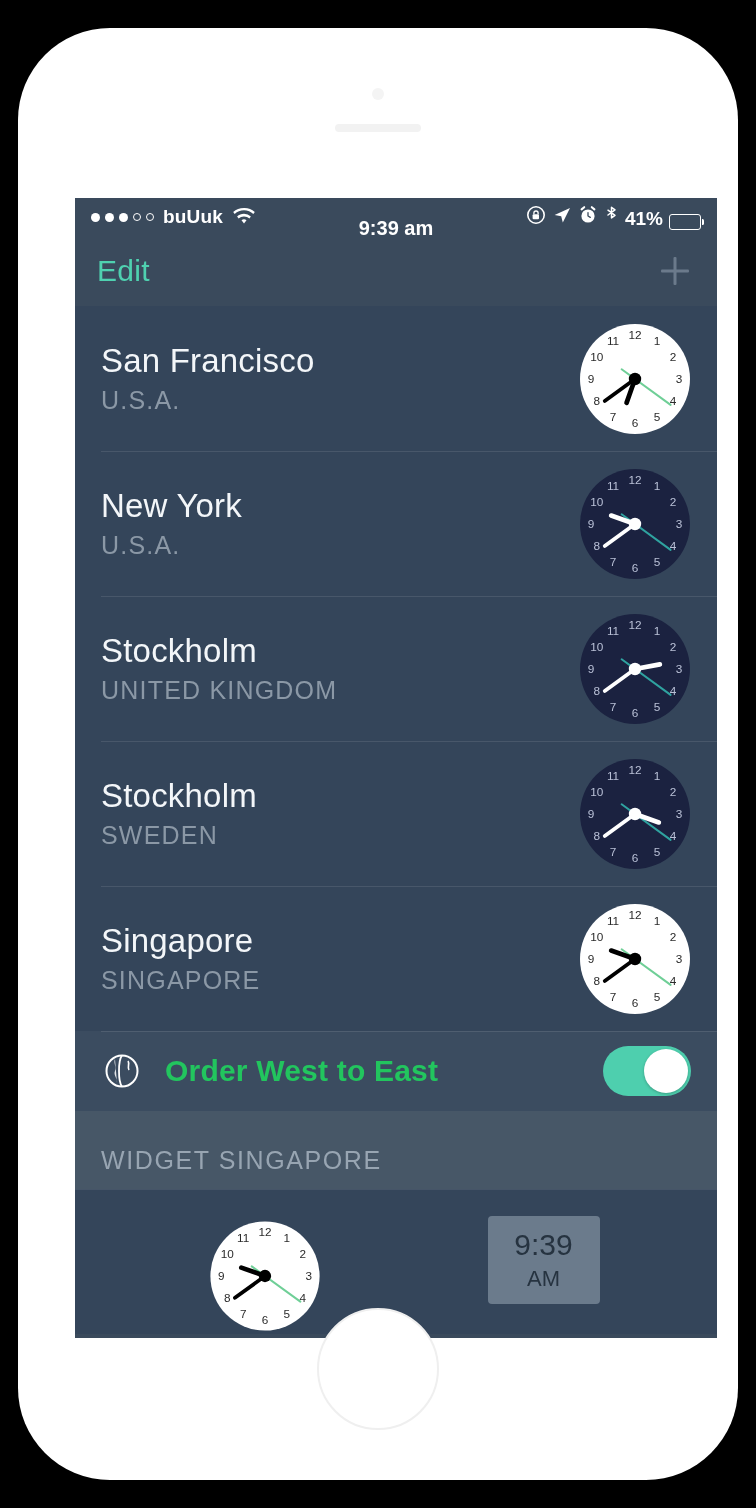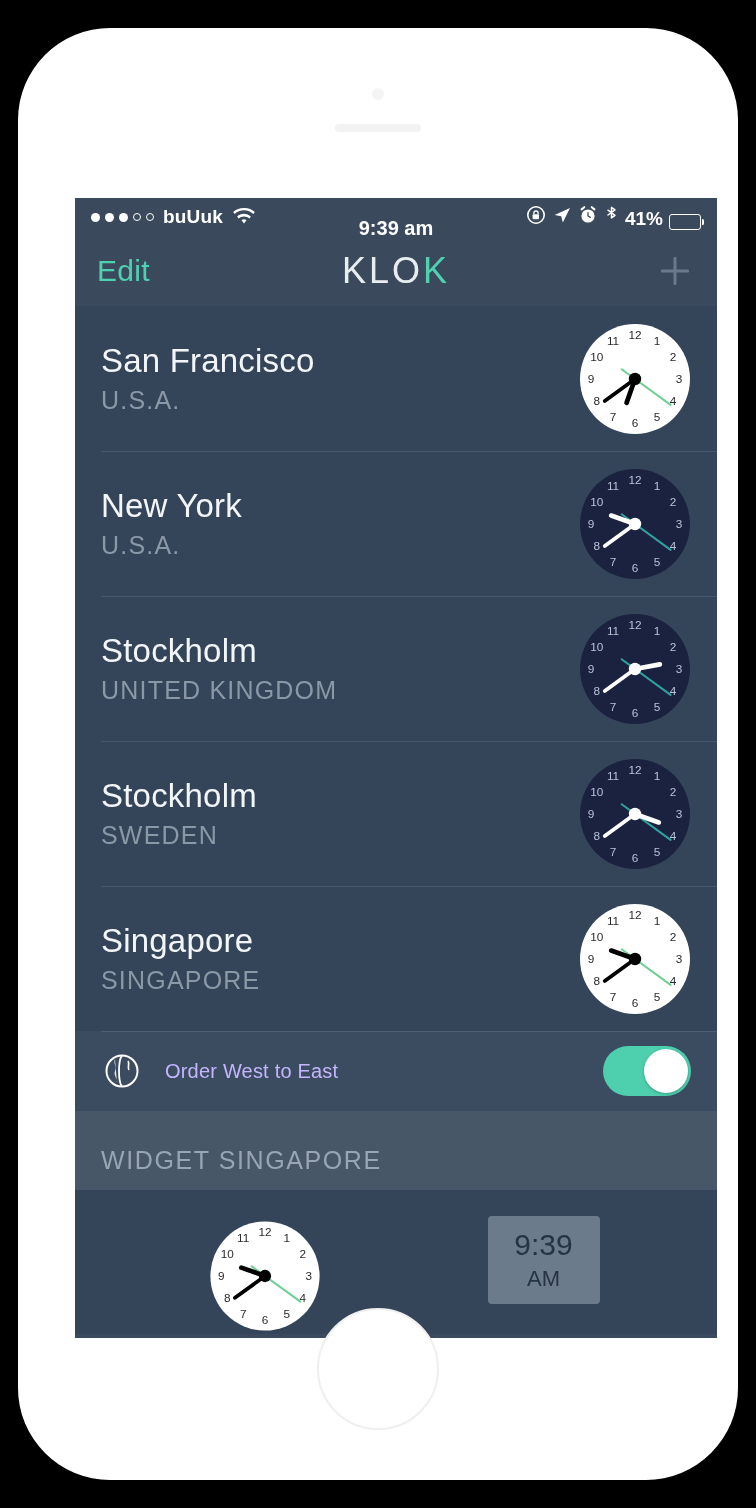--- a/index.html
+++ b/index.html
@@ -99,21 +99,21 @@
   
   .toggle-row{
     height:80px;display:flex;align-items:center;padding:0 26px;
     background:#3b4c60;position:relative;box-sizing:border-box;
   }
   .toggle-row::before{
     content:"";position:absolute;left:26px;right:0;top:0;height:1px;
     background:rgba(255,255,255,.10);
   }
   .globe{width:42px;height:42px;flex:none;margin-right:22px;}
-  .toggle-label{color:#c4b5fd;font-size:20px;font-weight:400;flex:1;letter-spacing:.2px;}
+  .toggle-label{color:#22c55e;font-size:30px;font-weight:700;flex:1;letter-spacing:.2px;}
   .switch{
     width:88px;height:50px;border-radius:25px;background:#4ecfae;
     position:relative;flex:none;
   }
   .switch .knob{
     position:absolute;top:3px;right:3px;width:44px;height:44px;
     border-radius:50%;background:#fff;box-shadow:0 1px 3px rgba(0,0,0,.25);
   }
 
   
@@ -198,21 +198,20 @@
           </span>
           <span class="batt-pct">41%</span>
           <span class="battery">
             <span class="fill" id="batt-fill" style="width:41%"></span>
           </span>
         </div>
       </div>
 
       <div class="navbar">
         <div class="nav-edit">Edit</div>
-        <div class="nav-title"><span>KLO</span><span class="k2">K</span></div>
         <div class="nav-plus"></div>
       </div>
 
       <div class="list" id="city-list">
           <div class="row">
             <div class="row-text">
               <div class="city">San Francisco</div>
               <div class="country">U.S.A.</div>
             </div>
             <div class="clock-wrap">

